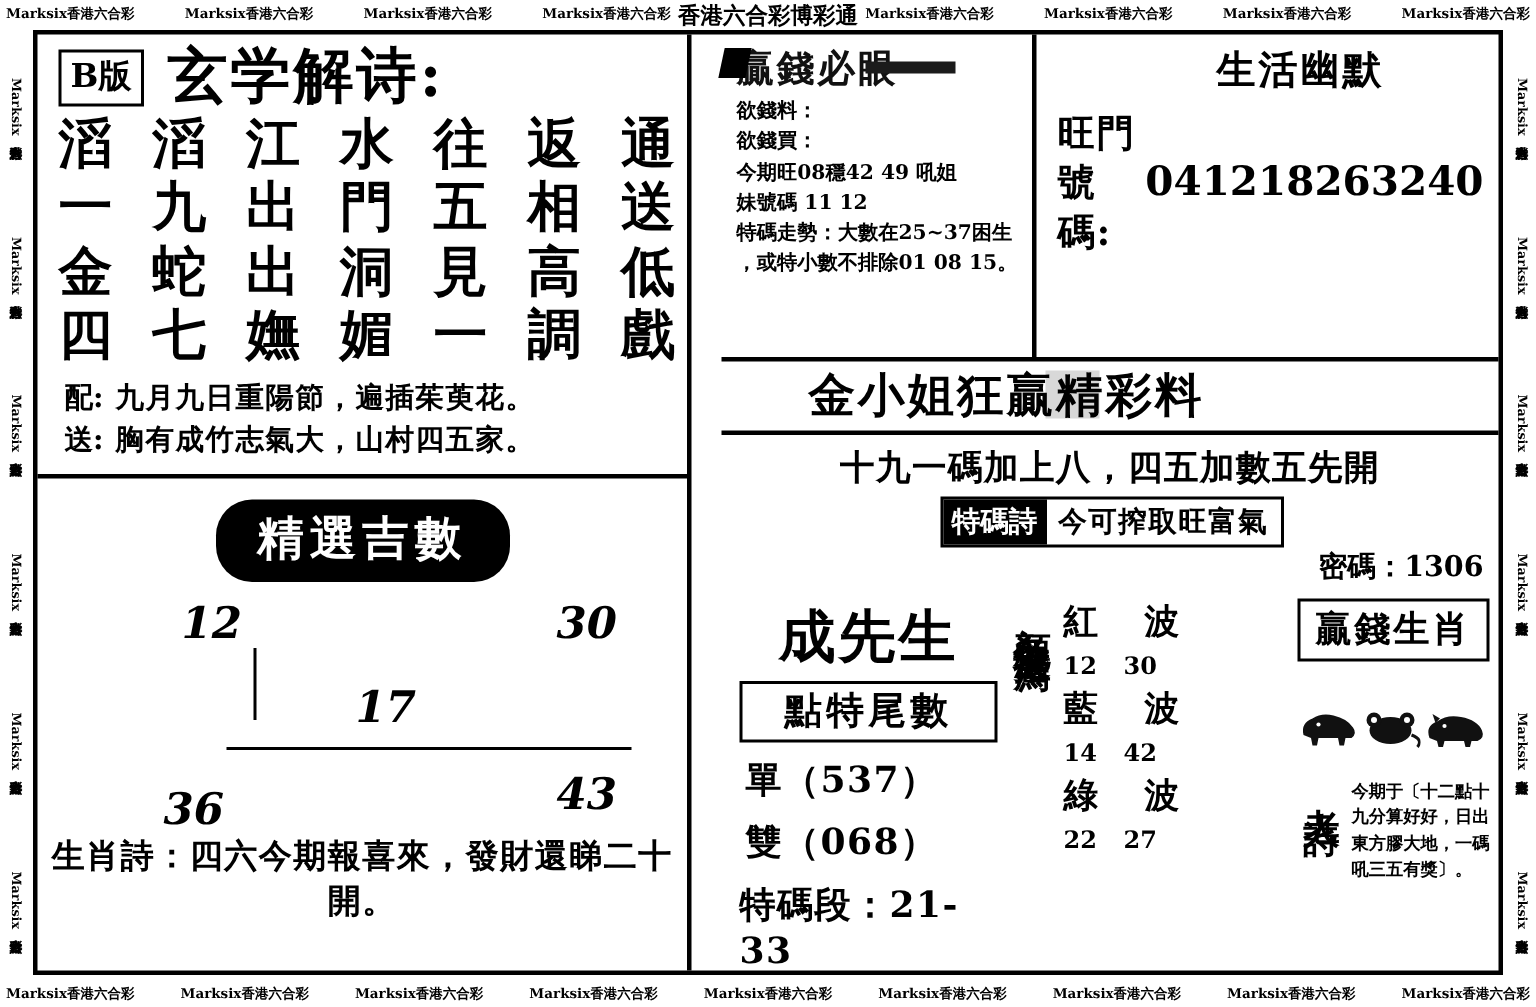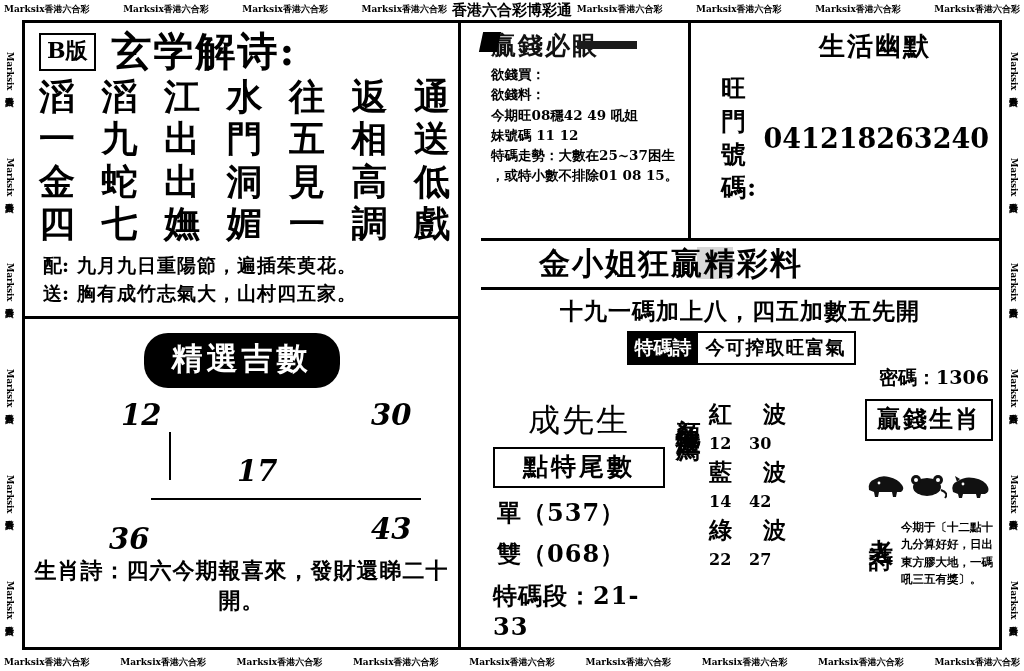--- a/index.html
+++ b/index.html
@@ -55,21 +55,21 @@
 
   
   .r-top{display:flex;height:218px;border-bottom:3px solid #000;box-sizing:border-box;}
   .r-top-left{width:210px;border-right:3px solid #000;box-sizing:border-box;padding:6px 8px 0 10px;position:relative;}
   .win-banner{position:relative;display:inline-block;font-size:25px;font-weight:bold;font-family:"DejaVu Serif","Liberation Serif",serif;letter-spacing:2px;color:#111;}
   .win-banner .blackbar{position:absolute;left:-10px;top:3px;width:18px;height:20px;background:#000;transform:skewX(-12deg);}
   .win-banner .strike{position:absolute;left:86px;top:12px;width:60px;height:8px;background:#1b1b1b;}
   .small-lines{font-size:13.5px;font-weight:bold;font-family:"DejaVu Serif","Liberation Serif",serif;line-height:1.5;margin-top:2px;}
   .small-lines div{white-space:nowrap;}
 
-  .r-top-right{flex:1;position:relative;padding:4px 6px 0 20px;}
+  .r-top-right{flex:1;position:relative;padding:4px 6px 0 4px;}
   .humor-title{text-align:center;font-size:26px;font-weight:bold;font-family:"DejaVu Serif","Liberation Serif",serif;letter-spacing:2px;margin:2px 0 2px 46px;}
   .humor-body{display:flex;}
   .vtext{writing-mode:vertical-rl;font-size:13px;font-weight:bold;font-family:"DejaVu Serif","Liberation Serif",serif;height:130px;margin:2px 8px 0 6px;letter-spacing:2px;}
   .dialog{font-size:12.5px;font-weight:bold;font-family:"DejaVu Serif","Liberation Serif",serif;line-height:1.65;flex:1;}
   .dialog div{margin-bottom:1px;}
 
   .wangmen{display:flex;align-items:center;padding:6px 4px 0 10px;font-family:"DejaVu Serif","Liberation Serif",serif;}
   .wangmen-lab{font-size:25px;font-weight:bold;letter-spacing:1px;}
   .wangmen-nums{display:flex;flex:1;justify-content:space-around;font-size:27px;font-weight:bold;margin-left:6px;}
 
@@ -80,21 +80,21 @@
   .line-19{text-align:center;font-size:23px;font-weight:bold;font-family:"DejaVu Serif","Liberation Serif",serif;padding:6px 0 2px;letter-spacing:1px;}
 
   .temashi-row{display:flex;align-items:center;padding:2px 10px 4px 12px;flex-direction:column;}
   .temashi-box{border:2px solid #000;display:flex;align-items:stretch;font-family:"DejaVu Serif","Liberation Serif",serif;}
   .temashi-lab{background:#000;color:#fff;font-size:19px;font-weight:bold;padding:2px 6px;}
   .temashi-val{font-size:19px;font-weight:bold;padding:2px 8px;letter-spacing:1px;}
   .mima{margin-left:auto;font-size:19px;font-weight:bold;font-family:"DejaVu Serif","Liberation Serif",serif;}
 
   .bottom-grid{display:flex;padding:4px 6px 0 10px;}
   .bg-c1{width:176px;}
-  .mr-cheng{font-size:32px;font-weight:normal;font-family:"DejaVu Serif","Liberation Serif",serif;text-align:center;letter-spacing:2px;}
+  .mr-cheng{font-size:38px;font-weight:bold;font-family:"DejaVu Serif","Liberation Serif",serif;text-align:center;letter-spacing:2px;}
   .dian-box{border:2px solid #000;text-align:center;font-size:25px;font-weight:bold;font-family:"DejaVu Serif","Liberation Serif",serif;padding:1px 0 3px;margin:4px 2px 0;letter-spacing:3px;}
   .sd-row{font-size:24px;font-weight:bold;font-family:"DejaVu Serif","Liberation Serif",serif;margin-top:9px;padding-left:6px;letter-spacing:1px;}
   .temaduan{font-size:24px;font-weight:bold;font-family:"DejaVu Serif","Liberation Serif",serif;margin-top:10px;padding-left:2px;letter-spacing:1px;}
 
   .bg-c2{width:42px;display:flex;justify-content:center;}
   .bg-c2 .vtxt{writing-mode:vertical-rl;font-size:25px;font-weight:bold;font-family:"DejaVu Serif","Liberation Serif",serif;letter-spacing:4px;}
 
   .bg-c3{width:150px;font-family:"DejaVu Serif","Liberation Serif",serif;}
   .wave-row{display:flex;align-items:baseline;font-size:23px;font-weight:bold;margin-bottom:4px;}
   .wave-row .w1{width:54px;}
@@ -224,22 +224,22 @@
     <div class="col-right">
 
       <div class="r-top">
         <div class="r-top-left">
           <div class="win-banner">
             <span class="blackbar"></span>
             <span>贏錢必眼</span>
             <span class="strike"></span>
           </div>
           <div class="small-lines">
+            <div>欲錢料：</div>
             <div>欲錢買：</div>
-            <div>欲錢料：</div>
             <div>今期旺08穩42 49 吼姐</div>
             <div>妹號碼 11 12</div>
             <div>特碼走勢：大數在25~37困生</div>
             <div>，或特小數不排除01 08 15。</div>
           </div>
         </div>
 
         <div class="r-top-right">
           <div class="humor-title">生活幽默</div>
           <div class="wangmen">

